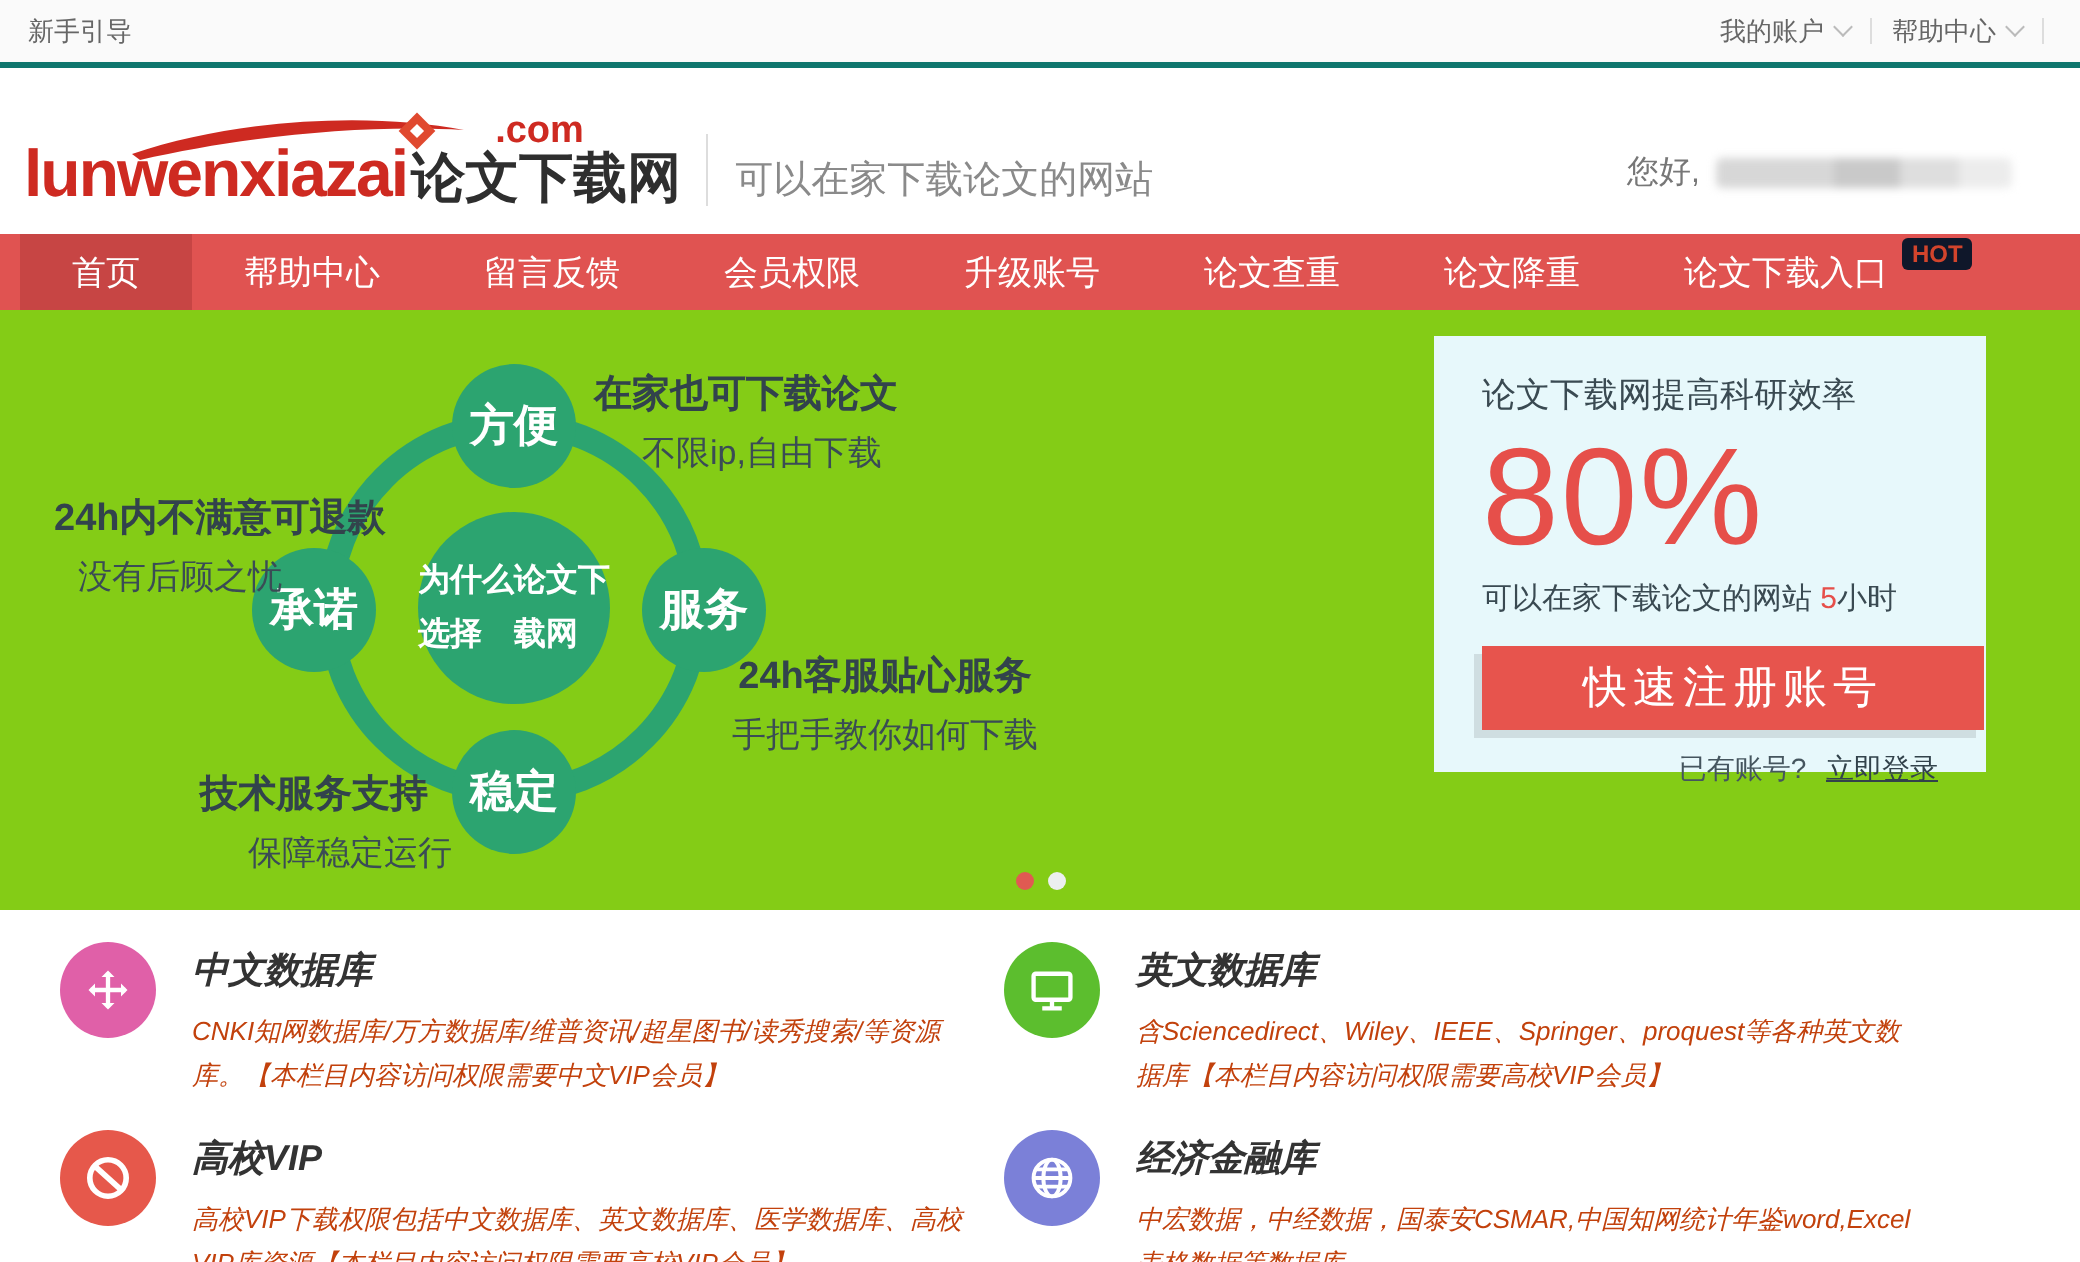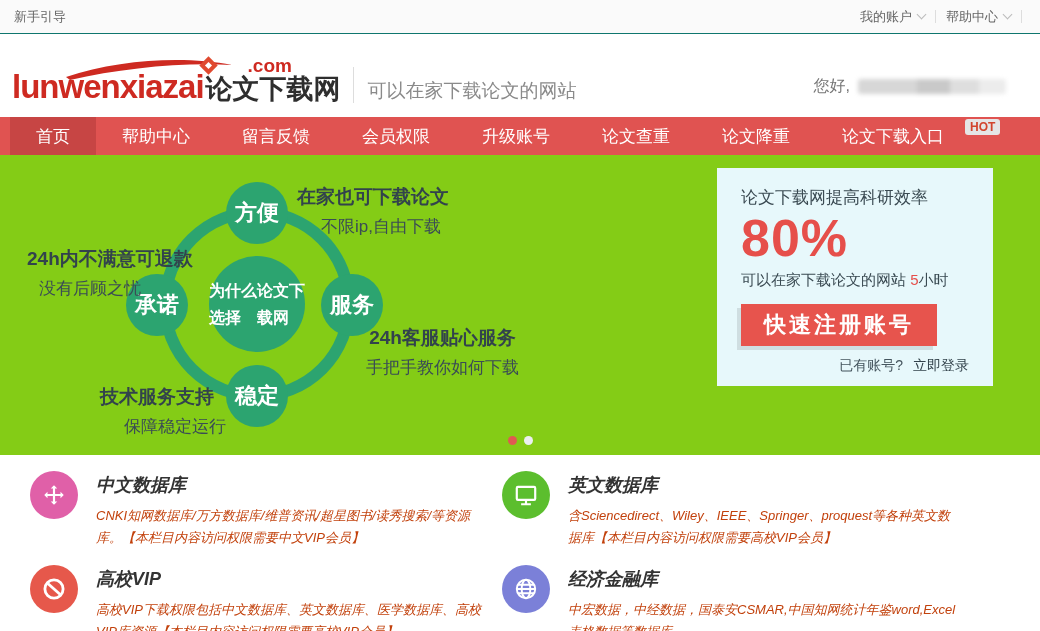--- a/index.html
+++ b/index.html
@@ -1,20 +1,20 @@
 <!DOCTYPE html>
 <html><head>
 <meta charset="utf-8">
 <style>
   * { margin:0; padding:0; box-sizing:border-box; }
   html,body { width:1040px; height:631px; overflow:hidden; background:#fff;
     font-family:"Liberation Sans","DejaVu Sans",sans-serif; }
 
   
-  .topbar { height:34px; background:#fafafa; border-bottom:1px solid #0f766e;
+  .topbar { height:34px; background:#fafafa; border-bottom:3px solid #0f766e;
     display:flex; align-items:center; justify-content:space-between;
     font-size:13px; color:#666; }
   .topbar-left { margin-left:14px; cursor:pointer; }
   .topbar-right { display:flex; align-items:center; margin-right:18px; }
   .tb-menu { display:flex; align-items:center; cursor:pointer; padding:0 10px; }
   .chev { width:7px; height:7px; border-right:1.5px solid #bbb; border-bottom:1.5px solid #bbb;
     transform:rotate(45deg); margin-left:6px; margin-top:-4px; }
   .tb-div { width:1px; height:13px; background:#ddd; }
 
   
@@ -36,22 +36,22 @@
     display:flex; align-items:center; }
   .masked { display:inline-block; width:148px; height:15px; margin-left:8px; border-radius:3px;
     background:linear-gradient(90deg,#d7d7d7 0 40%,#c9c9c9 40% 62%,#dedede 62% 82%,#ececec 82%);
     filter:blur(2px); }
 
   
   .nav { height:38px; background:#e05351; display:flex; align-items:stretch; padding-left:10px; }
   .nav-item { display:flex; align-items:center; padding:0 26px; color:#fff; font-size:17px;
     cursor:pointer; white-space:nowrap; position:relative; }
   .nav-item.active { background:#c74544; }
-  .hot-badge { display:inline-block; background:#e5e5e5; color:#d2442c; font-size:12px;
-    font-weight:bold; padding:1px 5px; border-radius:3px; margin-left:21px;
+  .hot-badge { display:inline-block; background:#0f172a; color:#d2442c; font-size:12px;
+    font-weight:bold; padding:1px 5px; border-radius:3px; margin-left:7px;
     position:relative; top:-9px; }
 
   
   .banner { position:relative; width:1040px; height:300px; background:#84cc16; overflow:hidden; }
   .ring { position:absolute; left:159px; top:51px; width:196px; height:196px;
     border:12px solid #2ca470; border-radius:50%; }
   .node { position:absolute; width:62px; height:62px; border-radius:50%; background:#2ca470;
     color:#fff; font-weight:bold; font-size:22px; display:flex; align-items:center; justify-content:center; }
   .node-top    { left:226px; top:27px; }
   .node-left   { left:126px; top:119px; }
@@ -64,28 +64,28 @@
   .ann-title { font-weight:bold; font-size:19px; }
   .ann-sub { font-size:17px; margin-top:5px; color:#3a4c55; }
   .ann0 { left:297px; top:29px; }  .ann0 .ann-sub { padding-left:24px; }
   .ann1 { left:27px;  top:91px; }  .ann1 .ann-sub { padding-left:12px; }
   .ann2 { left:366px; top:170px;text-align:center; } .ann2 .ann-sub { padding-left:0; }
   .ann3 { left:100px; top:229px; } .ann3 .ann-sub { padding-left:24px; }
 
   .promo-card { position:absolute; left:717px; top:13px; width:276px; height:218px;
     background:#e7f8fb; padding:18px 24px 14px; }
   .promo-title { font-size:17px; color:#3a4a52; }
-  .promo-percent { font-size:52px; font-weight:bold; color:#e64f4a; line-height:1.15; letter-spacing:1px; }
+  .promo-percent { font-size:69px; font-weight:normal; color:#e64f4a; line-height:1.15; letter-spacing:1px; }
   .promo-savings { font-size:15px; color:#3a4a52; margin-top:2px; }
   .promo-savings .hl { color:#e64f4a; }
-  .reg-btn { margin-top:14px; width:196px; height:42px; background:#e7544d; color:#fff;
-    font-weight:bold; font-size:22px; letter-spacing:3px; border:none; cursor:pointer;
+  .reg-btn { margin-top:14px; width:251px; height:42px; background:#e7544d; color:#fff;
+    font-weight:normal; font-size:22px; letter-spacing:3px; border:none; cursor:pointer;
     box-shadow:-4px 4px 0 rgba(0,0,0,0.10); font-family:inherit; }
   .login-line { margin-top:11px; text-align:right; font-size:14px; color:#45555e; }
-  .login-link { color:#32424b; margin-left:6px; cursor:pointer; }
+  .login-link { color:#32424b; text-decoration:underline; margin-left:6px; cursor:pointer; }
 
   .dots { position:absolute; left:0; right:0; bottom:10px; display:flex; justify-content:center; gap:7px; }
   .dot { width:9px; height:9px; border-radius:50%; cursor:pointer; }
   .dot-active { background:#e05a52; }
   .dot-idle { background:#eceff0; }
 
   
   .features { display:grid; grid-template-columns:472px 472px; padding:16px 0 0 30px; row-gap:16px; }
   .feature { display:flex; cursor:pointer;font-style:italic; }
   .f-icon { width:48px; height:48px; border-radius:50%; flex:none; margin-right:18px;

